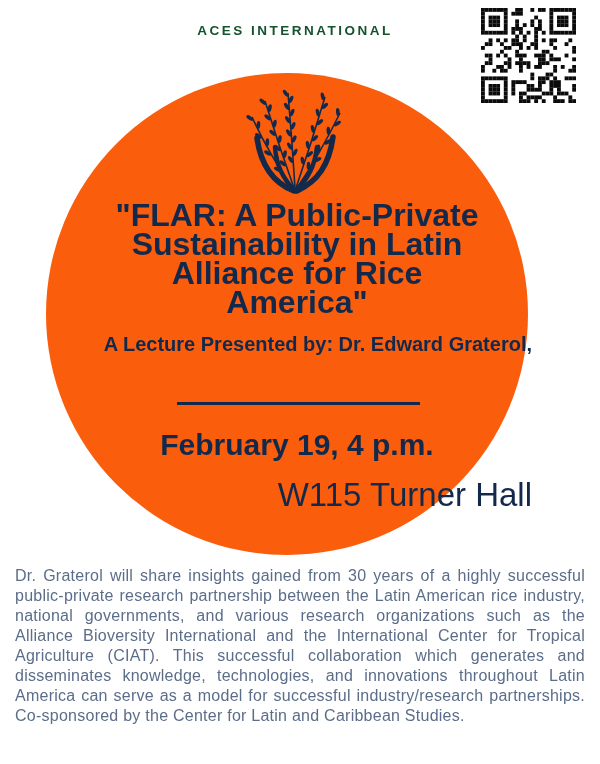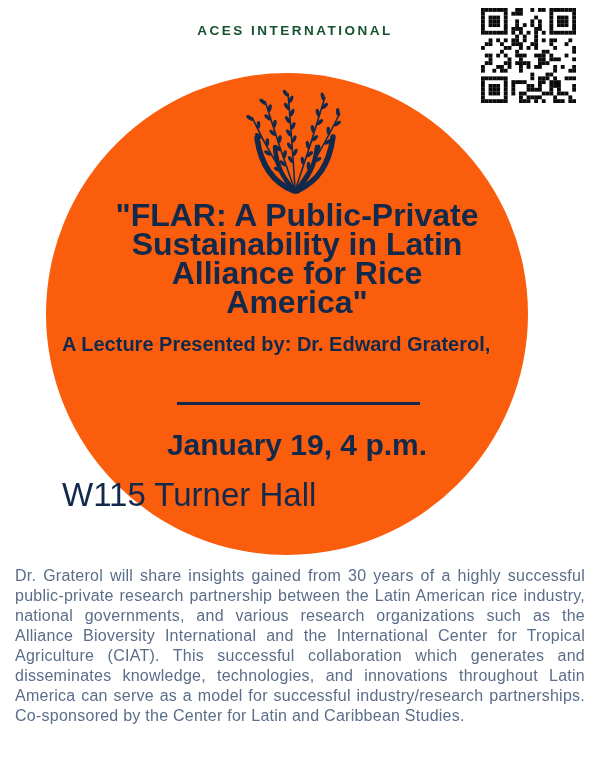--- a/index.html
+++ b/index.html
@@ -23,32 +23,32 @@
   .circle {
     position:absolute; left:46px; top:73px; width:482px; height:482px;
     border-radius:50%; background:#FA5E0D;
   }
   .rice-icon { position:absolute; left:238px; top:88px; }
   .title {
     position:absolute; left:62px; top:201px; width:470px; text-align:center;
     font-size:32px; line-height:29px; font-weight:800; color:#13294B;
   }
   .presenter {
-    position:absolute; left:62px; top:333px; width:470px; text-align:left;
+    position:absolute; left:62px; top:333px; width:470px; text-align:right;
     font-size:20px; line-height:22px; font-weight:700; color:#13294B;
   }
   .divider {
     position:absolute; left:177px; top:402px; width:243px; height:3px; background:#13294B;
   }
   .datetime {
     position:absolute; left:62px; top:428px; width:470px; text-align:center;
     font-size:30px; font-weight:800; color:#13294B;
   }
   .location {
-    position:absolute; left:62px; top:476px; width:470px; text-align:left;
+    position:absolute; left:62px; top:476px; width:470px; text-align:right;
     font-size:33px; font-weight:400; color:#13294B;
   }
   
   .description {
     position:absolute; left:15px; top:566px; width:570px;
     font-size:16px; line-height:20px; letter-spacing:0.25px;
     color:#5B6D89; text-align:justify;
   }
 </style>
 </head>
@@ -406,19 +406,19 @@
     <div>Alliance for Rice</div>
     <div>America"</div>
   </div>
 
   <div class="presenter">
     <div>A Lecture Presented by: Dr. Edward Graterol,</div>
   </div>
 
   <div class="divider"></div>
 
-  <div class="datetime">January 19, 4 p.m.</div>
+  <div class="datetime">February 19, 4 p.m.</div>
 
   <div class="location">W115 Turner Hall</div>
 
   <div class="description">Dr. Graterol will share insights gained from 30 years of a highly successful public-private research partnership between the Latin American rice industry, national governments, and various research organizations such as the Alliance Bioversity International and the International Center for Tropical Agriculture (CIAT). This successful collaboration which generates and disseminates knowledge, technologies, and innovations throughout Latin America can serve as a model for successful industry/research partnerships. Co-sponsored by the Center for Latin and Caribbean Studies.</div>
 
 </div>
 
 </body></html>

